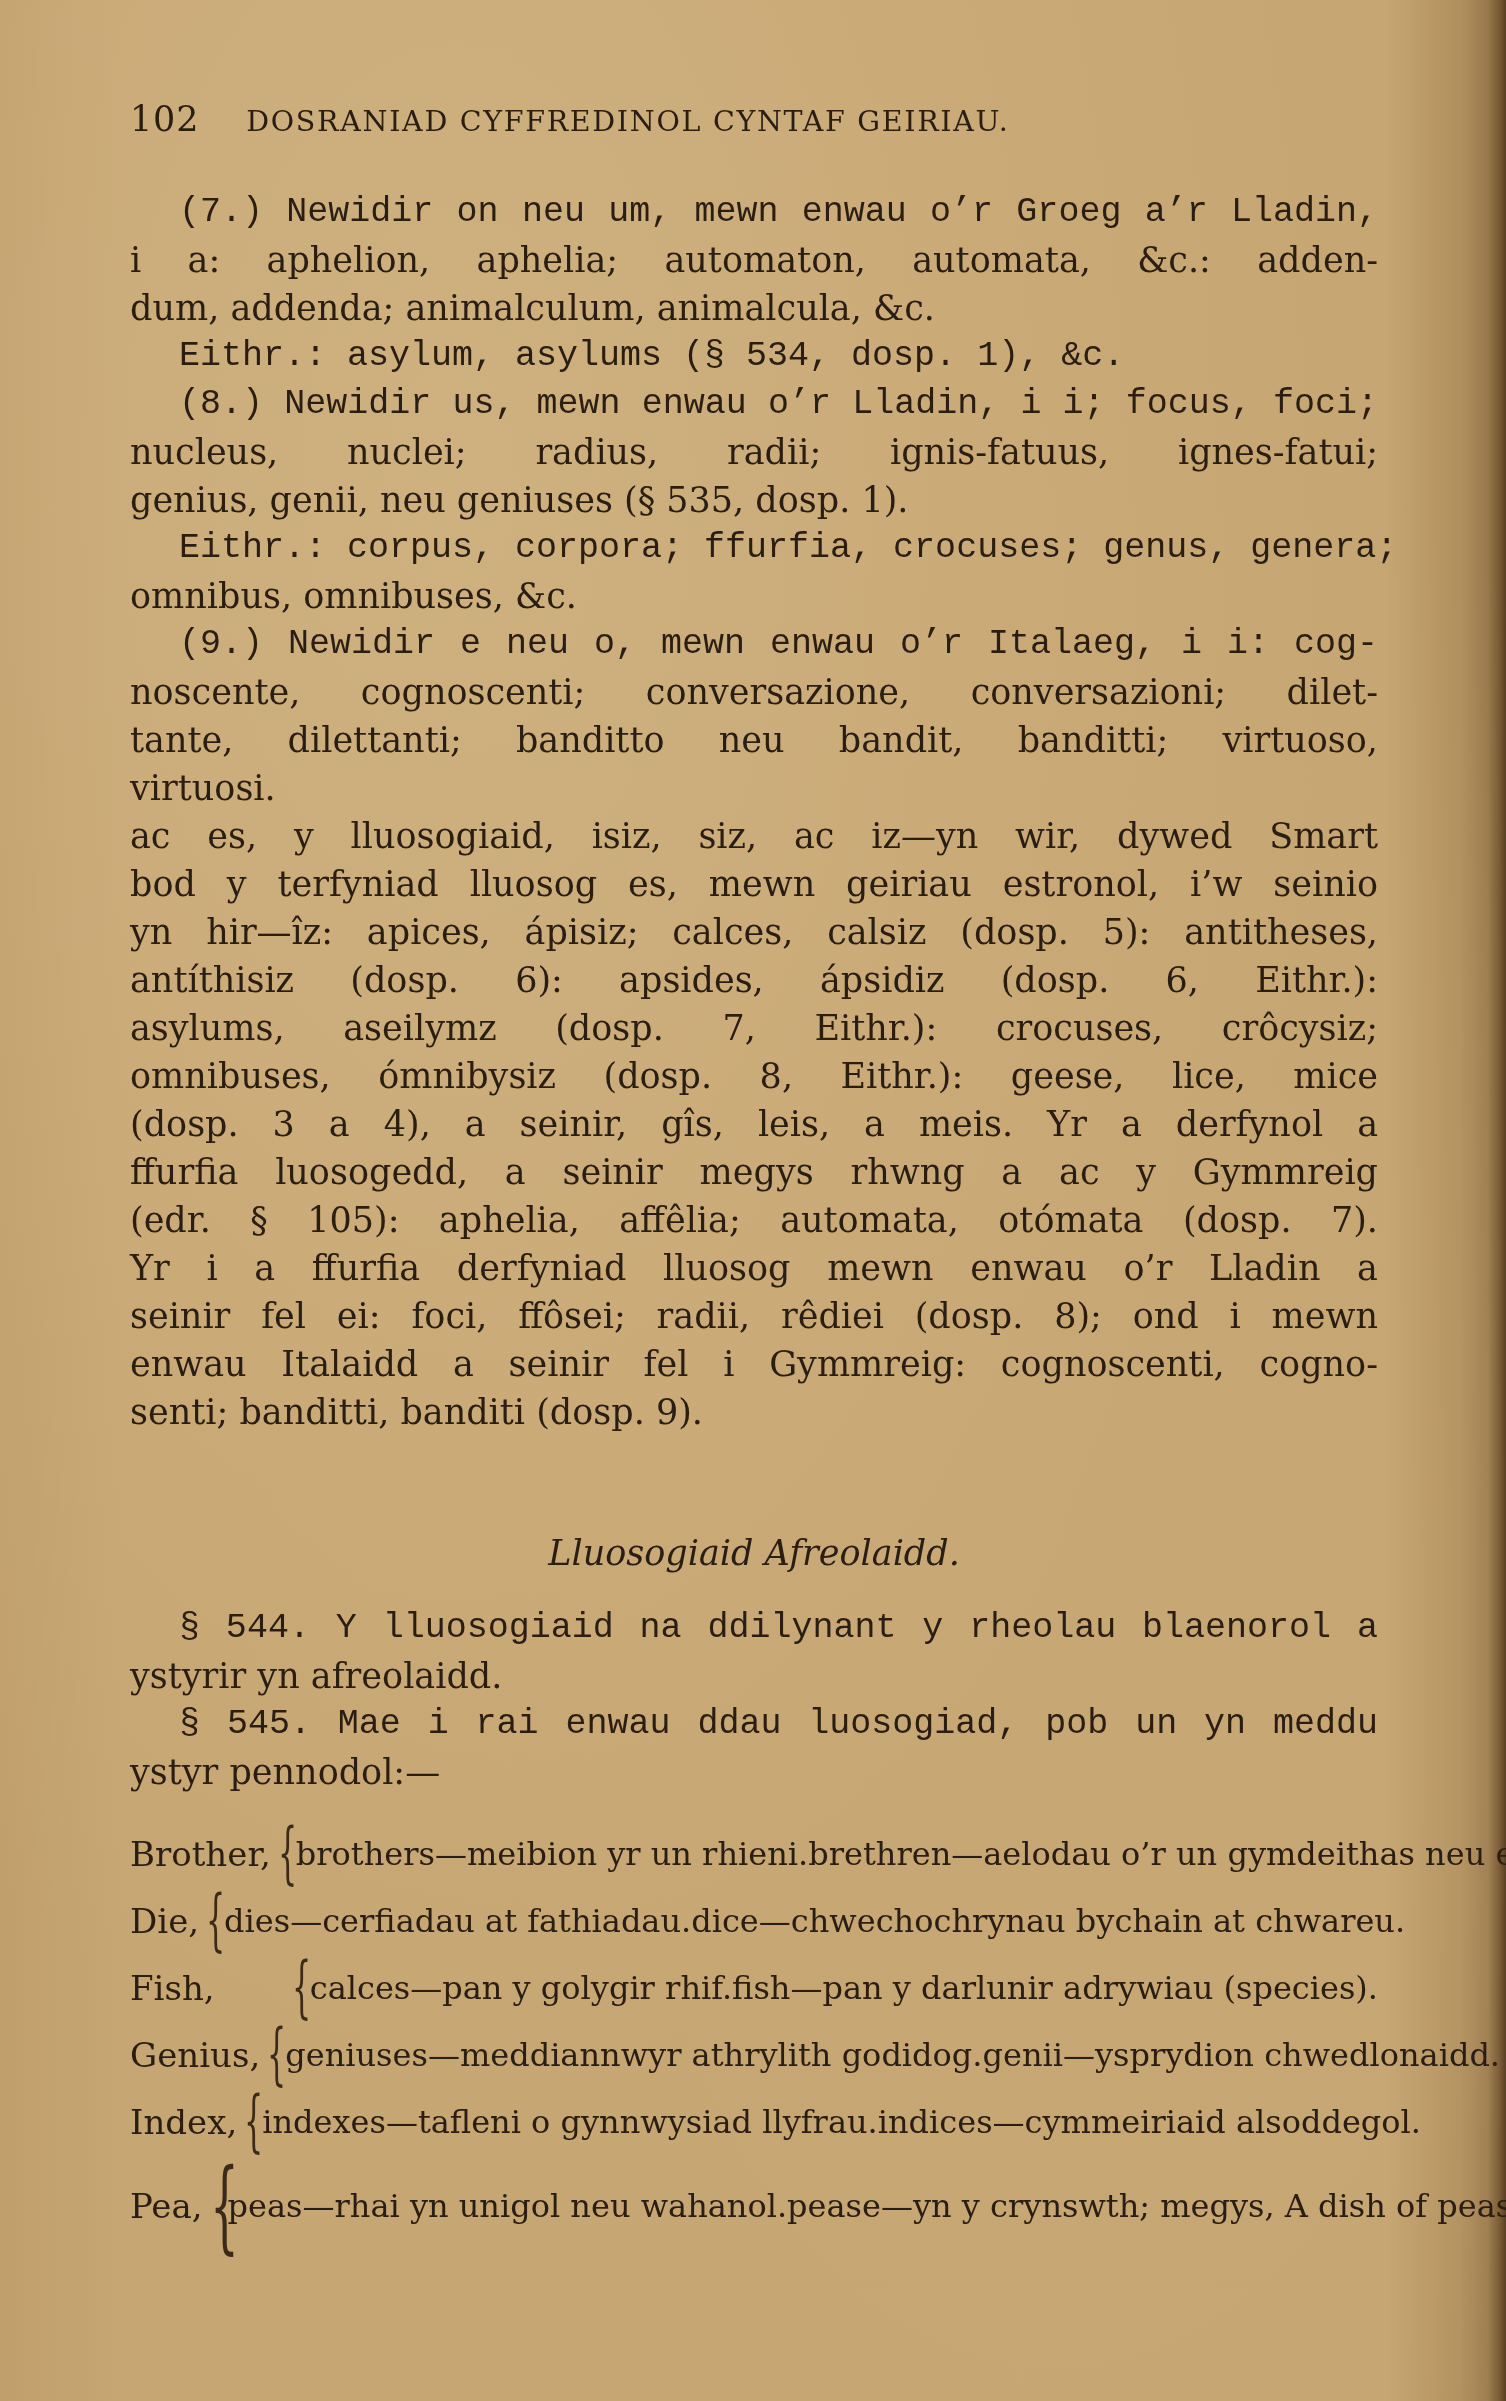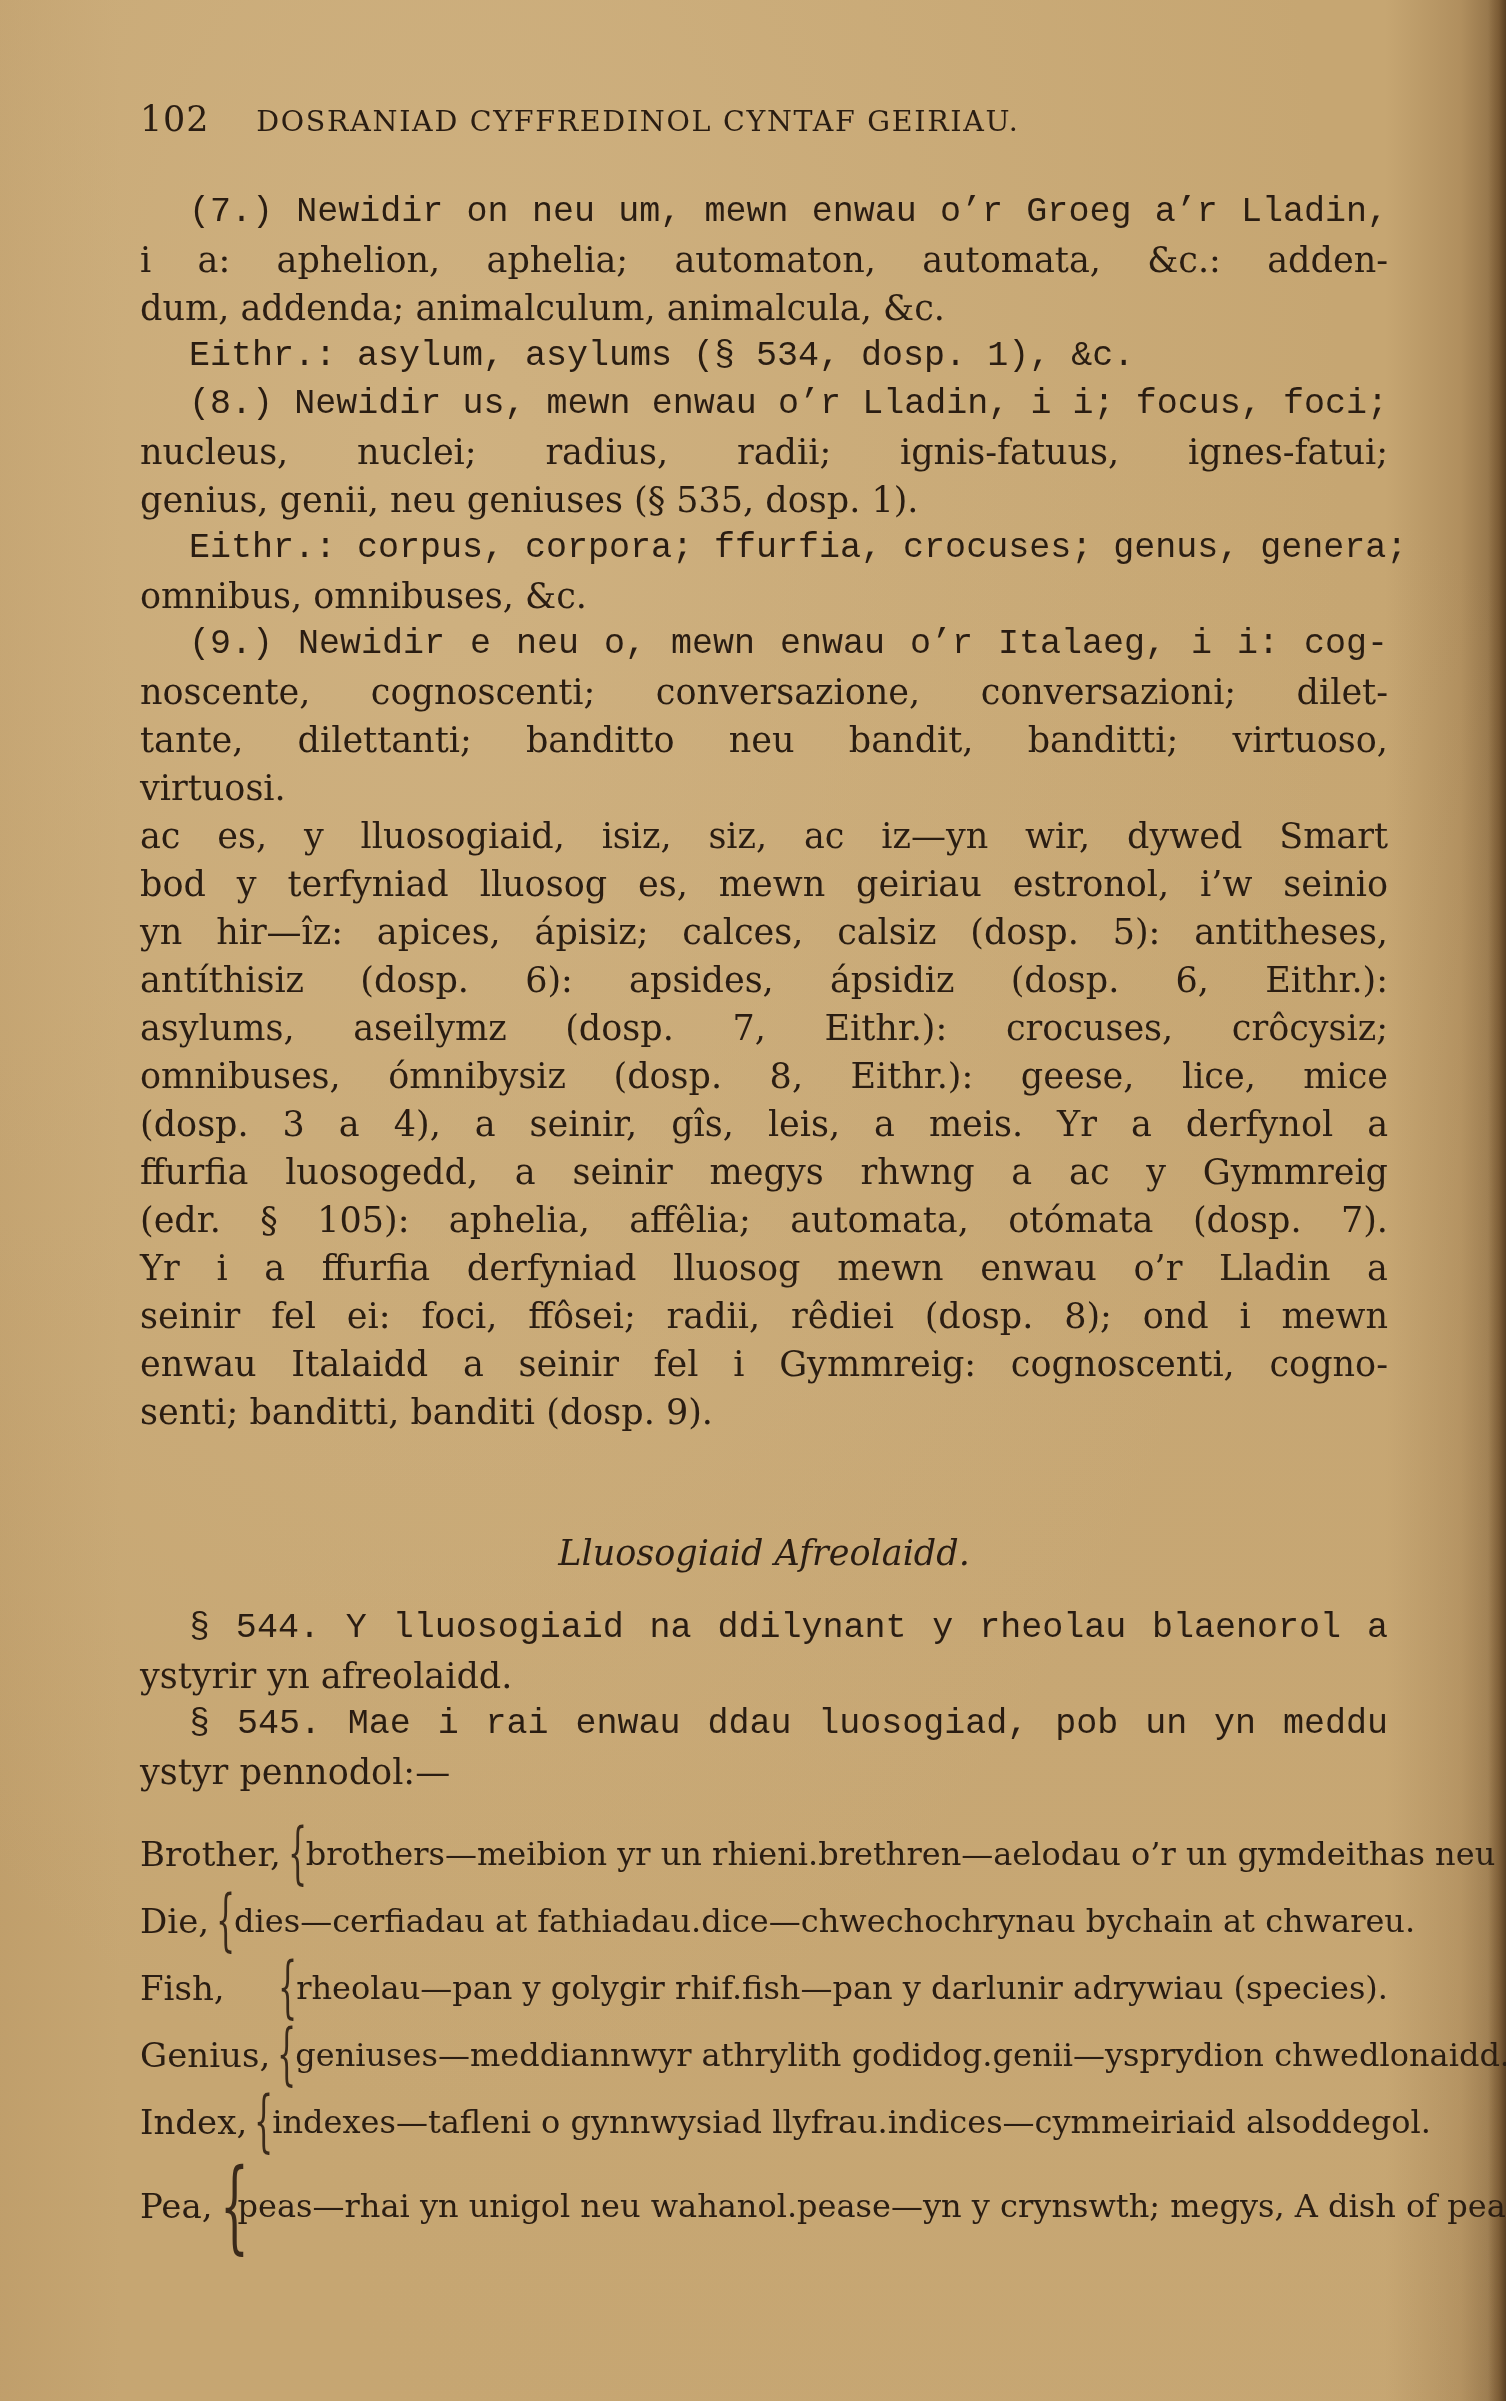--- a/index.html
+++ b/index.html
@@ -14,21 +14,21 @@
         radial-gradient(ellipse at 30% 20%, rgba(214,186,140,0.55) 0%, rgba(214,186,140,0) 60%),
         radial-gradient(ellipse at 70% 70%, rgba(200,168,118,0.45) 0%, rgba(200,168,118,0) 55%),
         linear-gradient(90deg, rgba(180,145,95,0.35) 0%, rgba(205,175,128,0) 8%, rgba(205,175,128,0) 92%, rgba(150,115,70,0.45) 97%, rgba(110,80,45,0.7) 100%);
       position: relative;
       overflow: hidden;
       font-family: "DejaVu Serif", "Liberation Serif", serif;
       color: #2a1d12;
     }
     .page {
       position: absolute;
-      left: 140px;
+      left: 130px;
       top: 99px;
       width: 1248px;
     }
     .running-head {
       display: flex;
       align-items: baseline;
       font-size: 34px;
       letter-spacing: 0.8px;
       height: 50px;
       margin-bottom: 39px;
@@ -191,21 +191,21 @@
       <span class="brace">{</span>
       <div class="forms">
         <span>dies—cerfiadau at fathiadau.</span>
         <span>dice—chwechochrynau bychain at chwareu.</span>
       </div>
     </div>
     <div class="pair">
       <span class="word">Fish,</span>
       <span class="brace">{</span>
       <div class="forms">
-        <span>rheolau—pan y golygir rhif.</span>
+        <span>calces—pan y golygir rhif.</span>
         <span>fish—pan y darlunir adrywiau (species).</span>
       </div>
     </div>
     <div class="pair">
       <span class="word">Genius,</span>
       <span class="brace">{</span>
       <div class="forms">
         <span>geniuses—meddiannwyr athrylith godidog.</span>
         <span>genii—ysprydion chwedlonaidd.</span>
       </div>

